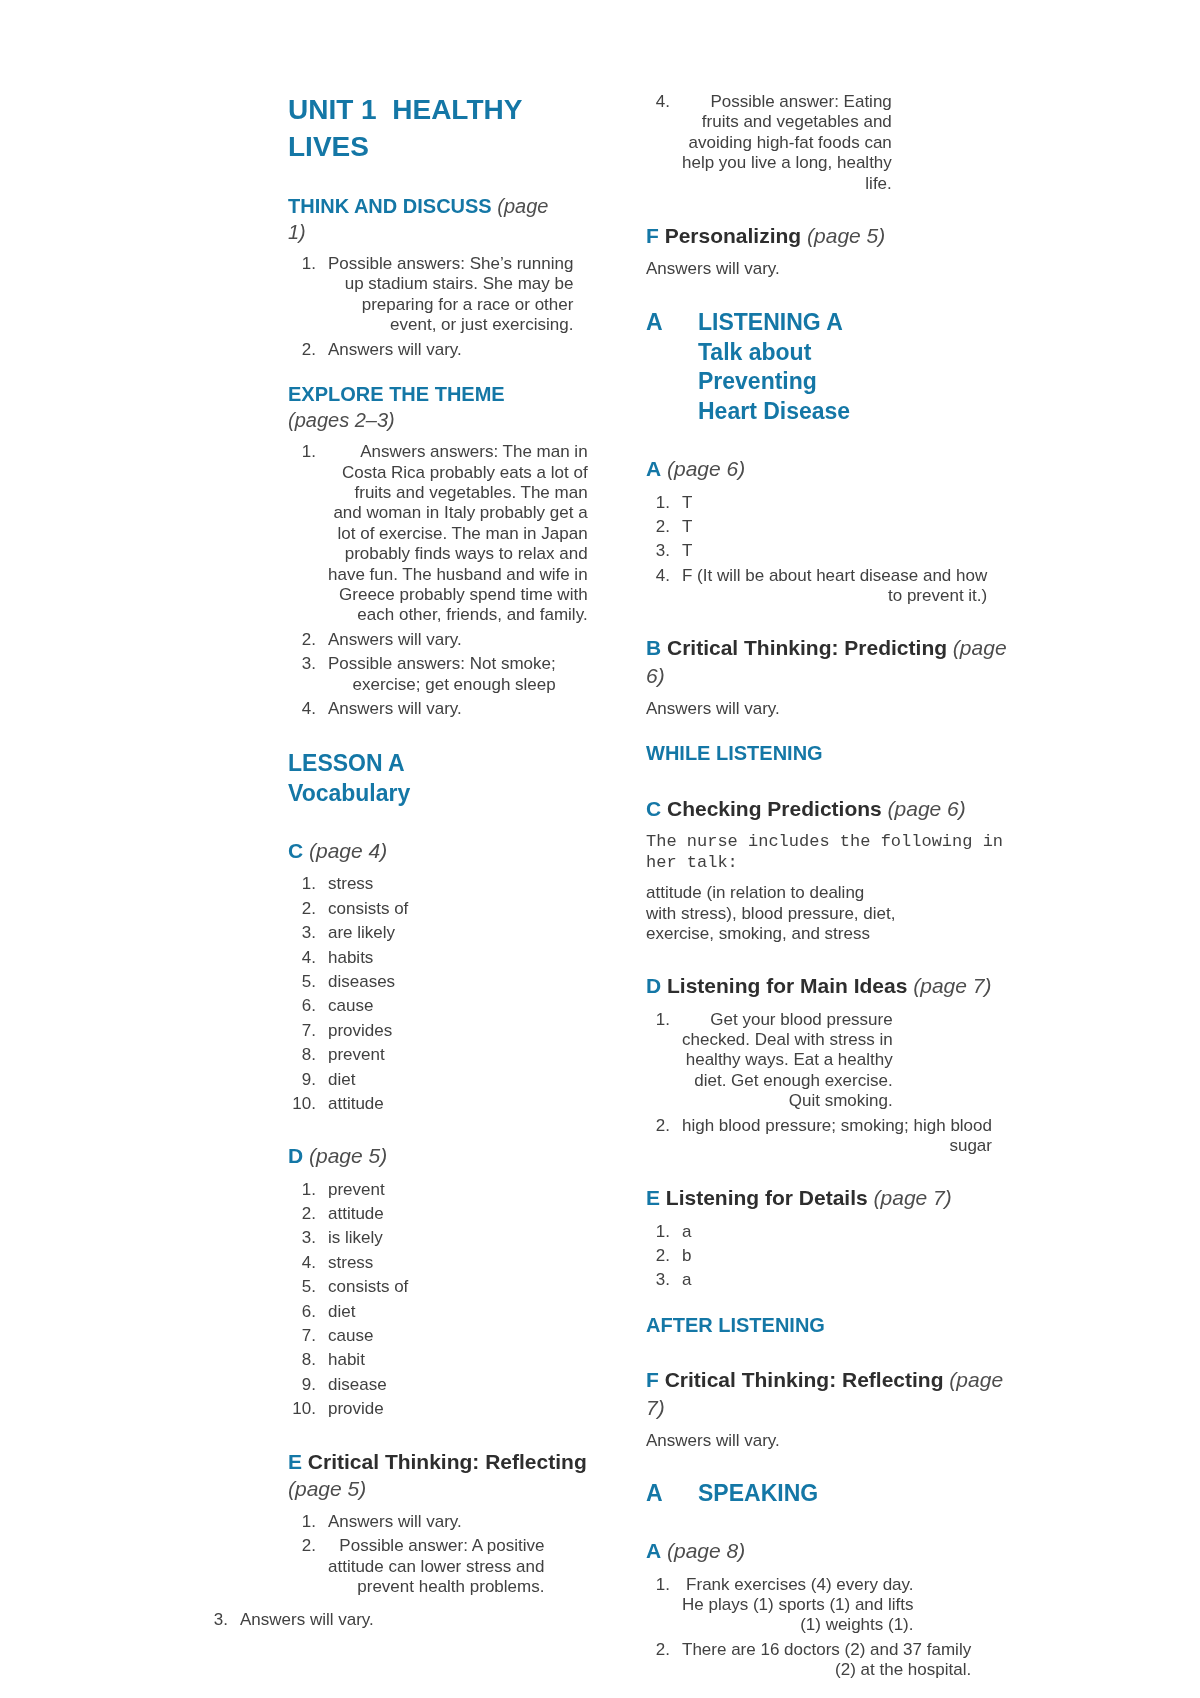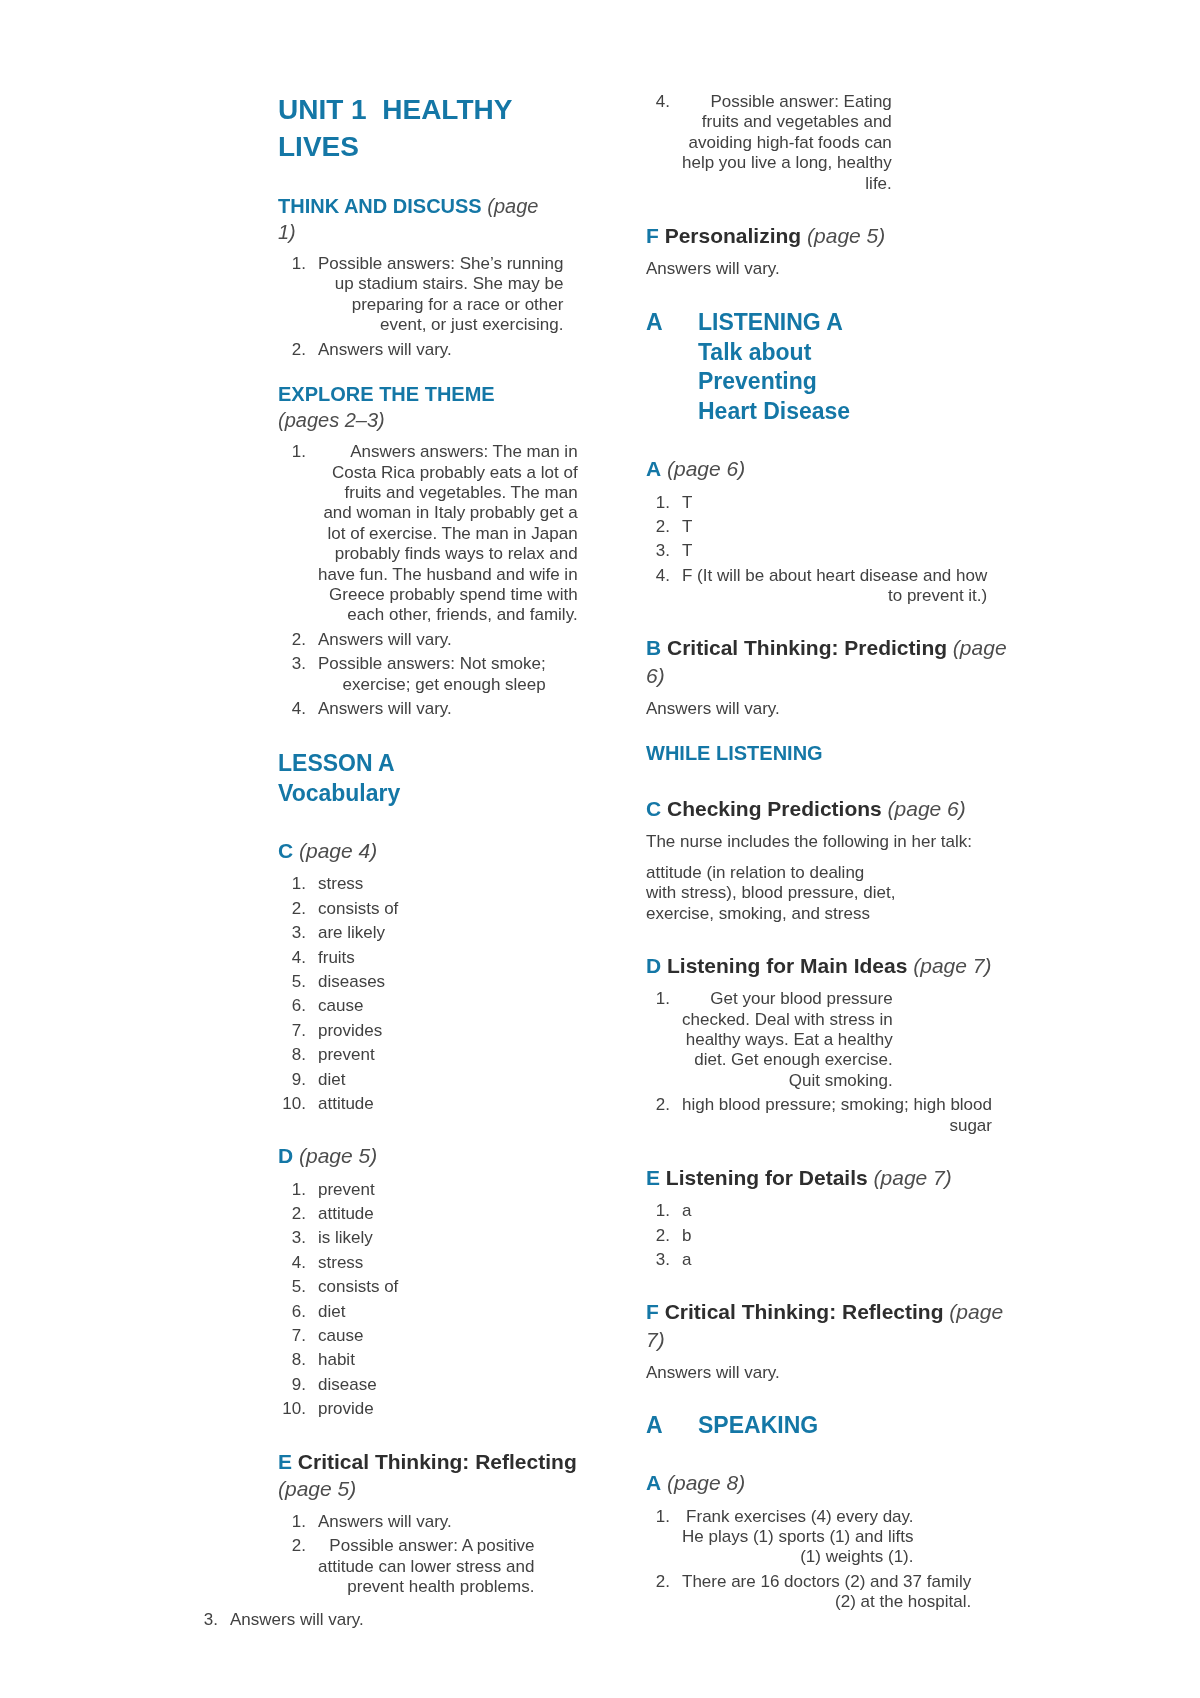--- a/index.html
+++ b/index.html
@@ -3,21 +3,21 @@
 <meta charset="utf-8">
 <title>Answer Key</title>
 <style>
   html,body{margin:0;padding:0;}
   body{
     width:1200px;height:1698px;position:relative;background:#ffffff;
     font-family:"Liberation Sans","DejaVu Sans",sans-serif;
     color:#414141;font-size:17px;line-height:1.2;overflow:hidden;
   }
   .col{position:absolute;top:92px;}
-  .col-left{left:278px;width:322px;}
+  .col-left{left:288px;width:322px;}
   .col-right{left:646px;width:396px;}
 
   .h1{
     font-size:28px;line-height:1.32;font-weight:bold;color:#1477a6;
     margin:0 0 28px 0;white-space:pre-line;
   }
   .h2{
     font-size:20px;line-height:1.28;font-weight:bold;color:#1477a6;
     margin:22px 0 9px 0;
   }
@@ -41,21 +41,21 @@
   .blines{white-space:pre-line;}
 
   ol.anslist{list-style:none;margin:0 0 4px 0;padding:0;}
   .col-left ol.anslist{margin-left:4px;}
   li.ans{display:flex;margin:0 0 4px 0;}
   .num{flex:none;width:24px;text-align:right;margin-right:12px;}
   .itext{white-space:pre-line;text-align:right;}
   li.ans.outdent{margin-left:-88px;margin-top:12px;}
 
   p.ansp{margin:0 0 10px 0;white-space:pre-line;}
-  p.c-intro{margin:8px 0 10px 0;}
+  p.c-intro{margin:8px 0 10px 0;font-family:Liberation Mono, monospace;}
   p.c-detail{margin:0 0 10px 0;white-space:pre-line;}
 
   .u{text-underline-offset:3px;}
 </style>
 </head>
 <body>
 
 <div class="page">
 
   <div class="col col-left">
@@ -124,21 +124,21 @@
         <li class="ans">
           <span class="num">2.</span>
           <span class="itext">consists of</span>
         </li>
         <li class="ans">
           <span class="num">3.</span>
           <span class="itext">are likely</span>
         </li>
         <li class="ans">
           <span class="num">4.</span>
-          <span class="itext">fruits</span>
+          <span class="itext">habits</span>
         </li>
         <li class="ans">
           <span class="num">5.</span>
           <span class="itext">diseases</span>
         </li>
         <li class="ans">
           <span class="num">6.</span>
           <span class="itext">cause</span>
         </li>
         <li class="ans">
@@ -314,20 +314,21 @@
         <li class="ans">
           <span class="num">2.</span>
           <span class="itext">b</span>
         </li>
         <li class="ans">
           <span class="num">3.</span>
           <span class="itext">a</span>
         </li>
       </ol>
 
+    <h2 class="h2">AFTER LISTENING</h2>
 
     <h3 class="h3"><span class="letter">F</span><span> Critical Thinking: Reflecting</span><span class="pageref"> (page
 7)</span></h3>
     <p class="ansp">Answers will vary.</p>
 
     <div class="bighead">
         <span class="bletter">A</span>
         <span class="blines">SPEAKING</span>
       </div>
 

